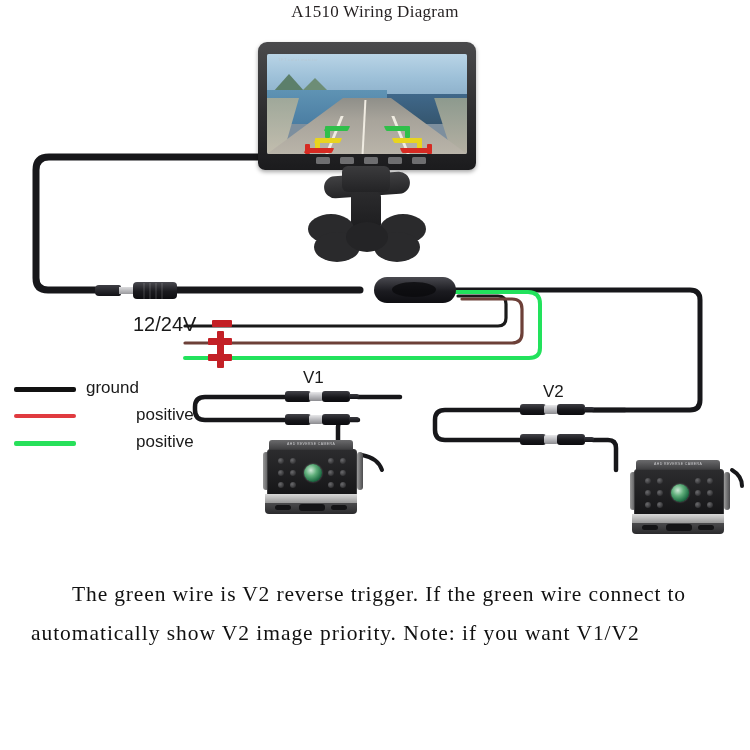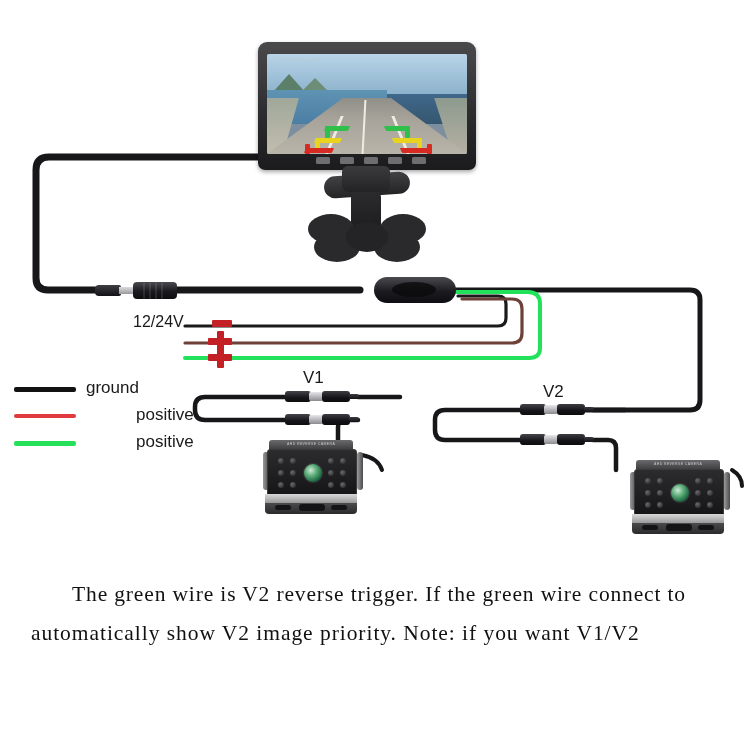--- a/index.html
+++ b/index.html
@@ -321,21 +321,21 @@
     background: rgba(255,255,255,.10);
   }
 
   
   .lbl {
     position: absolute;
     font-family: "Liberation Sans", sans-serif;
     color: #1a1a1a;
     white-space: nowrap;
   }
-  .lbl-voltage { font-size: 16px; }
+  .lbl-voltage { font-size: 20px; }
   .lbl-v { font-size: 17px; }
 
   
   .sym {
     position: absolute;
   }
   .sym .bar-h {
     position: absolute;
     background: #c32026;
     border-radius: 1px;
@@ -395,20 +395,21 @@
   .note-line.l1 { letter-spacing: .85px; text-align: center; }
   .note-line.l2 { letter-spacing: 1.15px; }
   .note-line.l3 { letter-spacing: .95px; margin-left: 23px; }
   .note-line.l4 { letter-spacing: 1.0px; }
 </style>
 </head>
 <body>
 
 <div id="page">
 
+  <div class="title">A1510 Wiring Diagram</div>
 
   <div class="diagram">
 
     <svg width="750" height="565">
 
       <path d="M 360 290 L 150 290 L 150 290" fill="none" stroke="#17171a" stroke-width="7" stroke-linecap="round"></path>
       <path d="M 95 290 L 48 290 Q 36 290 36 278 L 36 170 Q 36 157 49 157 L 330 157" fill="none" stroke="#17171a" stroke-width="7" stroke-linecap="round" stroke-linejoin="round"></path>
 
       <path d="M 455 290 L 690 290 Q 700 290 700 300 L 700 400 Q 700 410 690 410 L 560 410" fill="none" stroke="#17171a" stroke-width="5" stroke-linecap="round" stroke-linejoin="round"></path>
 

